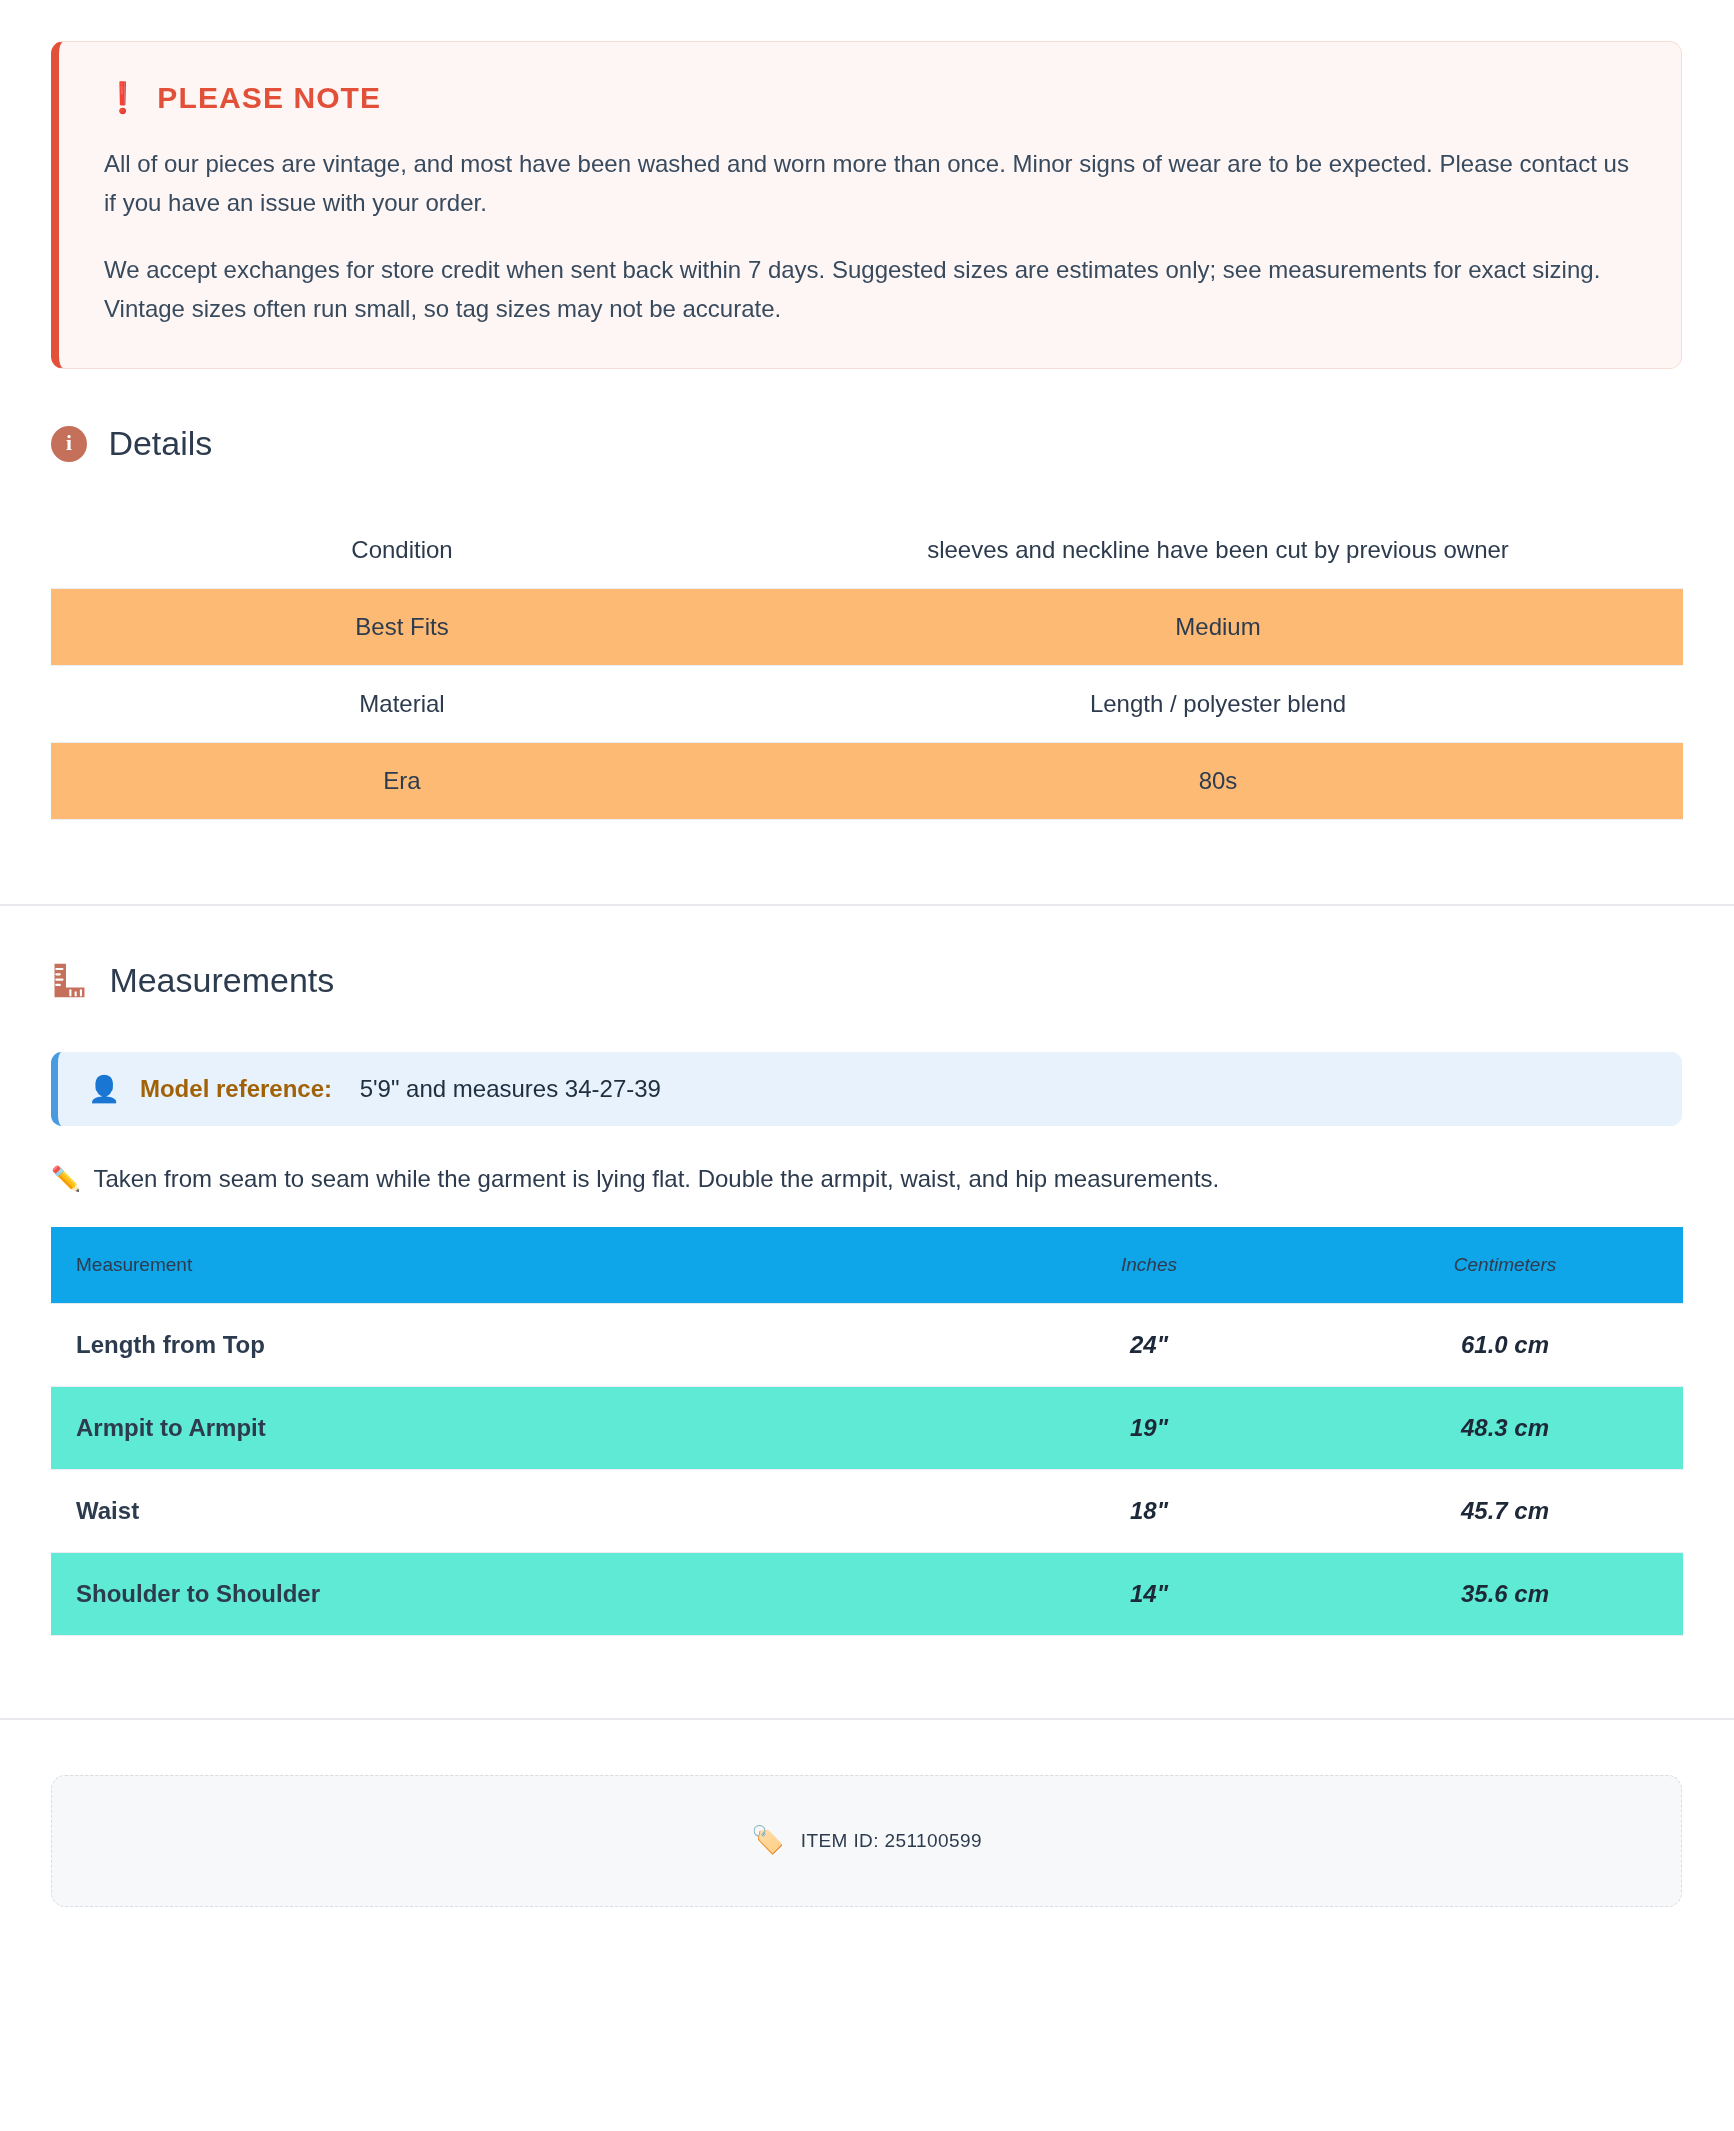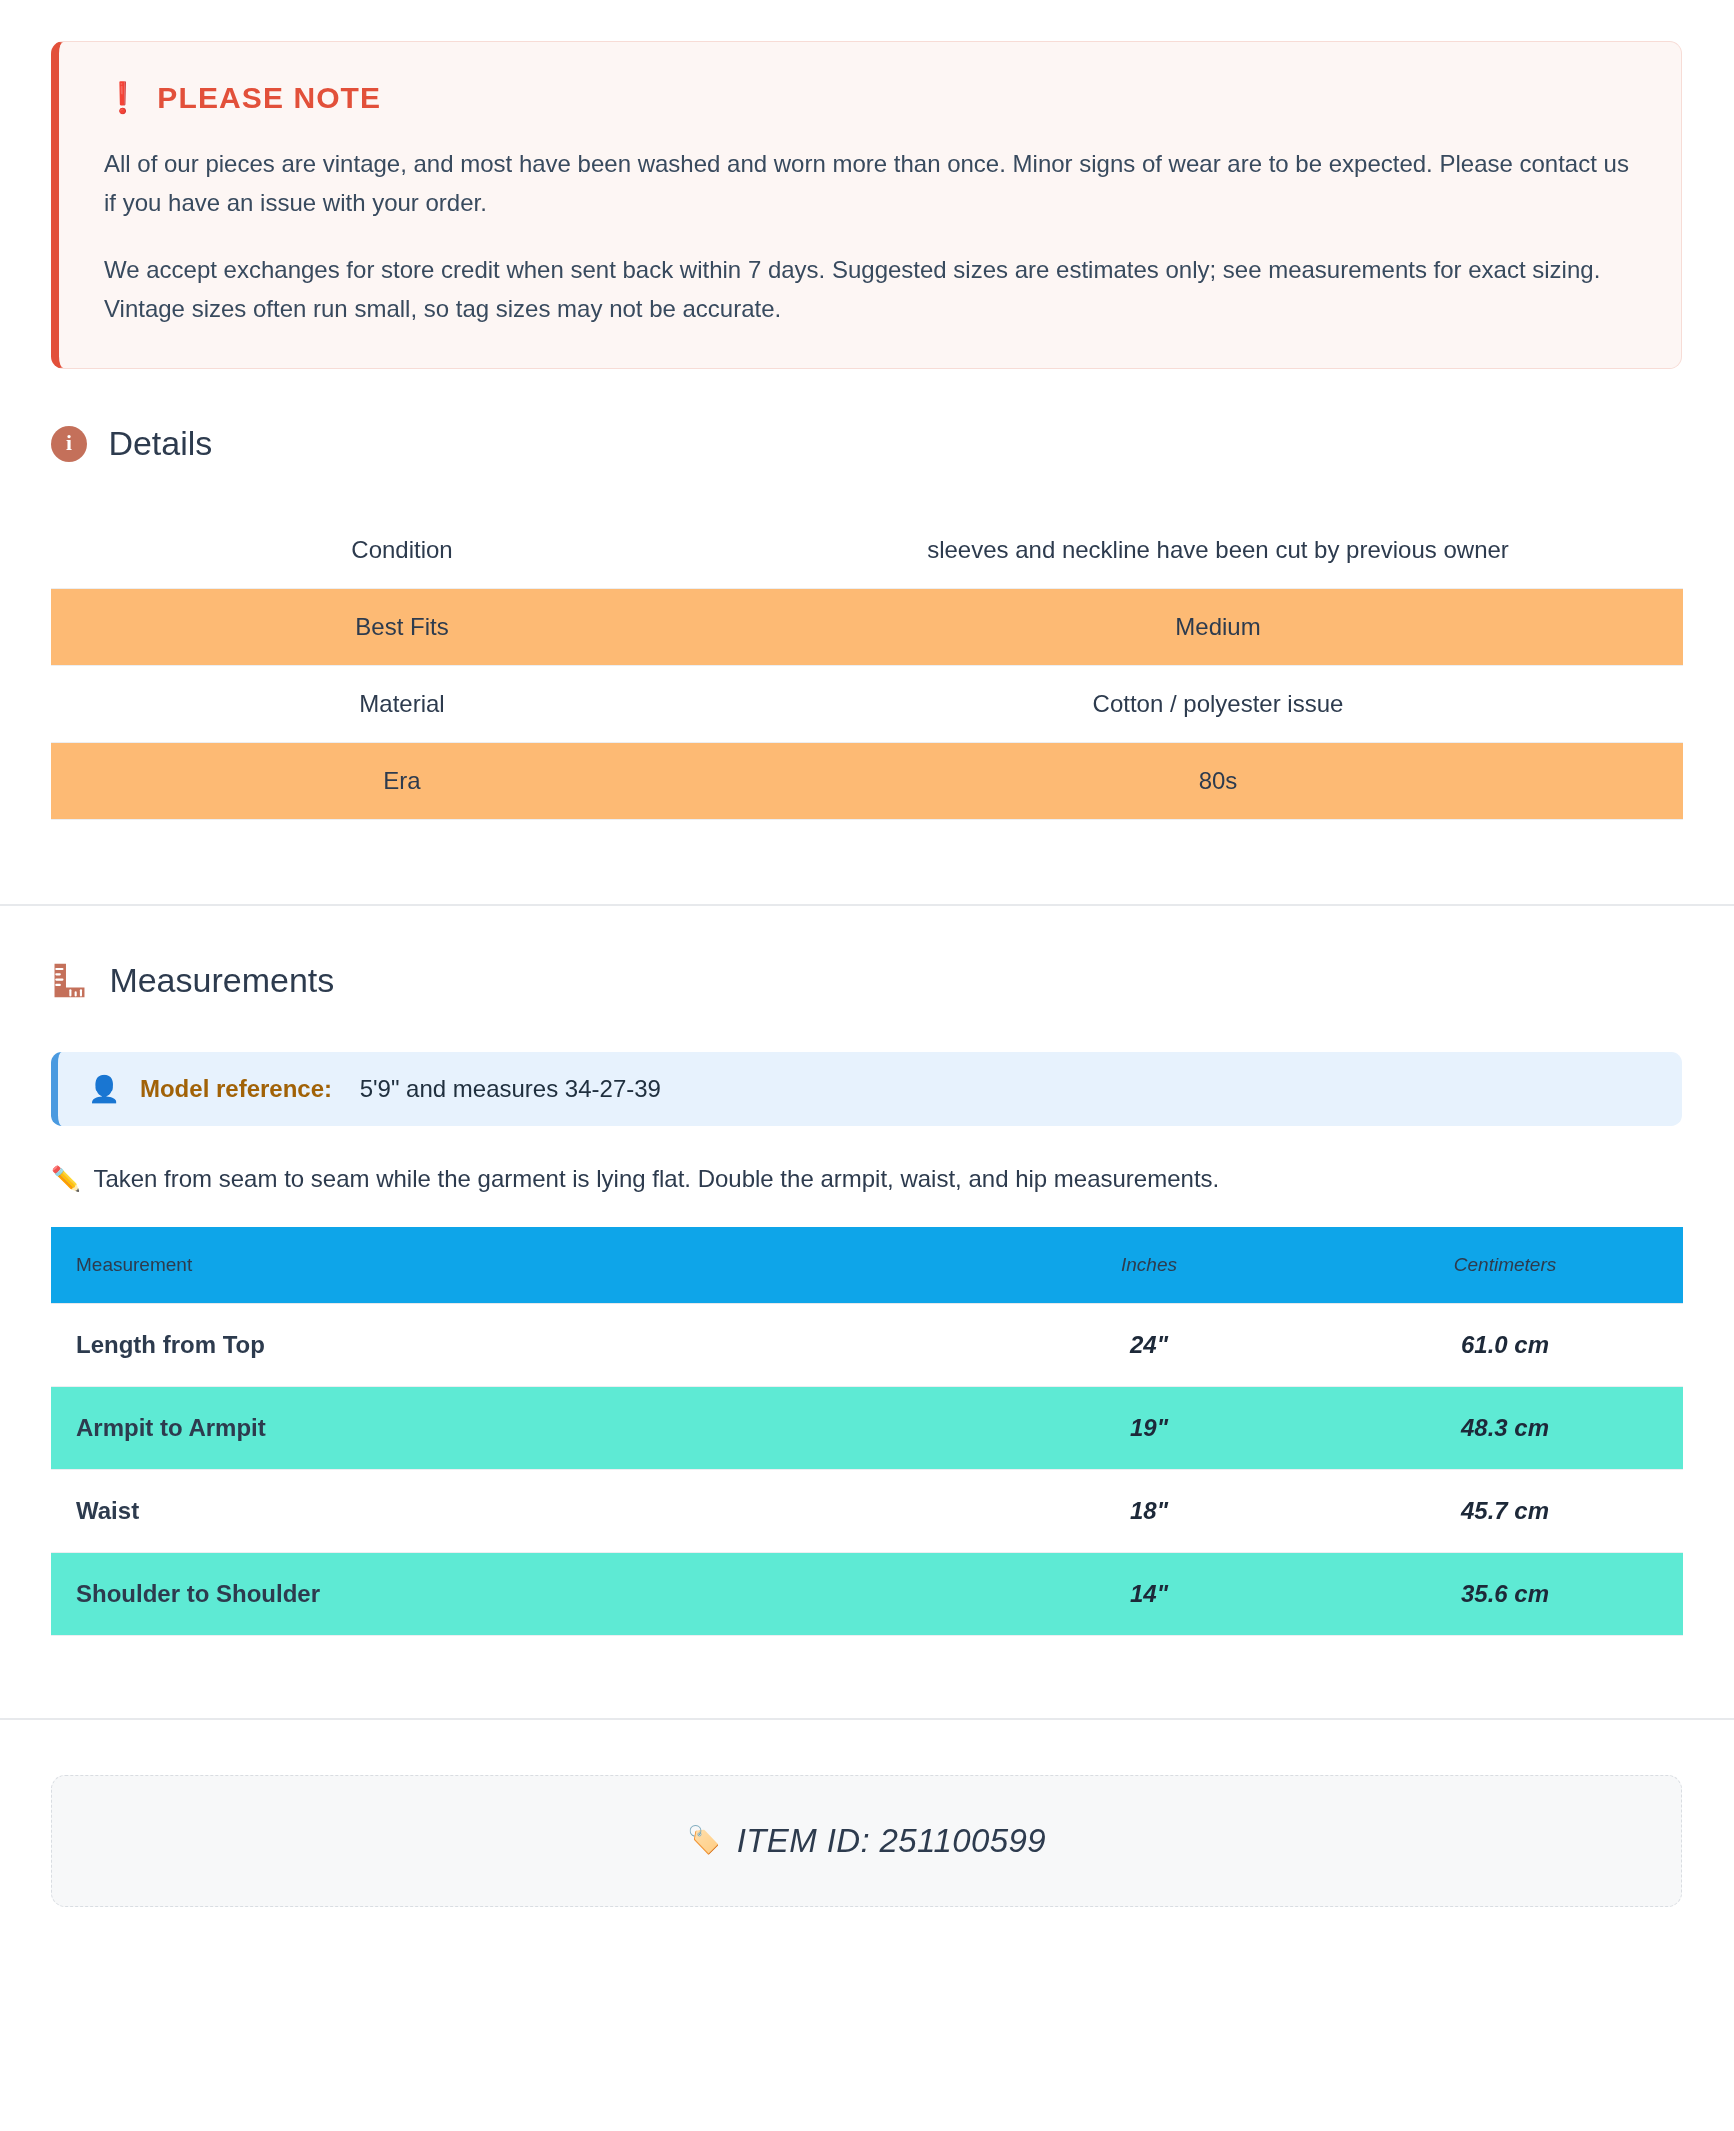--- a/index.html
+++ b/index.html
@@ -186,21 +186,21 @@
     border: 1.8px dashed #d9dde2;
     border-radius: 14.3px;
     background: #f7f8f9;
     height: 132px;
     display: flex;
     align-items: center;
     justify-content: center;
     gap: 16px;
   }
   .footer-emoji { font-size: 27px; line-height: 1; }
-  .footer-text { font-size: 33px; color: #2d3b4e; letter-spacing: 0.4px; font-style: italic; }
+  .footer-text { font-size: 19px; color: #2d3b4e; letter-spacing: 0.4px; }
 </style>
 </head>
 <body>
 
 <div class="page">
 
   <div class="notice">
     <div class="notice-head">
       <span class="notice-bang">❗</span>
       <span class="notice-title">PLEASE NOTE</span>
@@ -219,21 +219,21 @@
       <tr>
         <td class="k">Condition</td>
         <td class="v">sleeves and neckline have been cut by previous owner</td>
       </tr>
       <tr class="alt">
         <td class="k">Best Fits</td>
         <td class="v">Medium</td>
       </tr>
       <tr>
         <td class="k">Material</td>
-        <td class="v">Cotton / polyester issue</td>
+        <td class="v">Length / polyester blend</td>
       </tr>
       <tr class="alt">
         <td class="k">Era</td>
         <td class="v">80s</td>
       </tr>
     </tbody>
   </table>
 
   <div class="divider"></div>
 

